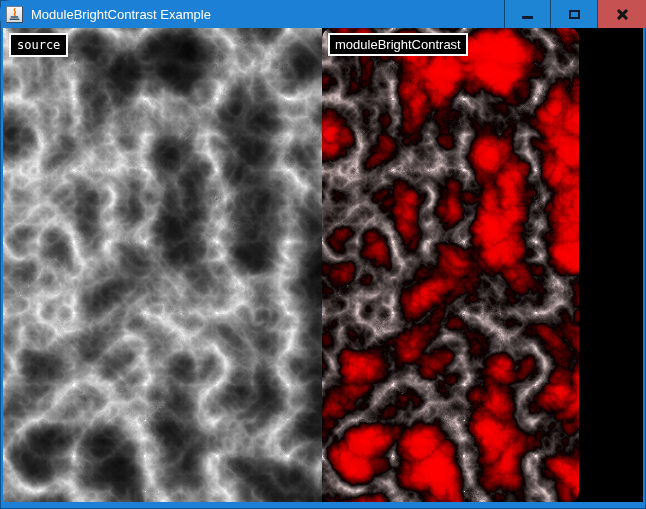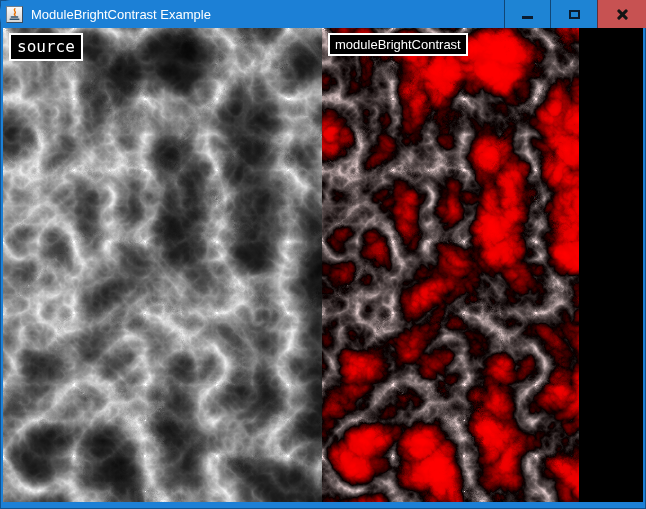--- a/index.html
+++ b/index.html
@@ -79,35 +79,35 @@
     display:flex;
     background:#000;
   }
   .panel{
     position:relative;
     height:474px;
     overflow:hidden;
     background:#222;
   }
   .panel.left{width:319px;}
-  .panel.right{width:257px;}
+  .panel.right{width:257px;border-radius:10px;}
   .panel svg{display:block;}
 
   .img-label{
     position:absolute;
     top:5px;left:6px;
     background:#000000;
     color:#ffffff;
     border:2px solid #ffffff;
     line-height:1;
     white-space:nowrap;
   }
   .img-label.mono{
     font-family:"DejaVu Sans Mono","Liberation Mono",monospace;
-    font-size:16px;
+    font-size:12px;
     padding:4px 6px;
   }
   .img-label.sans{
     font-family:"Liberation Sans","DejaVu Sans",sans-serif;
     font-size:13px;
     padding:3px 5px;
   }
 </style>
 </head>
 <body>

